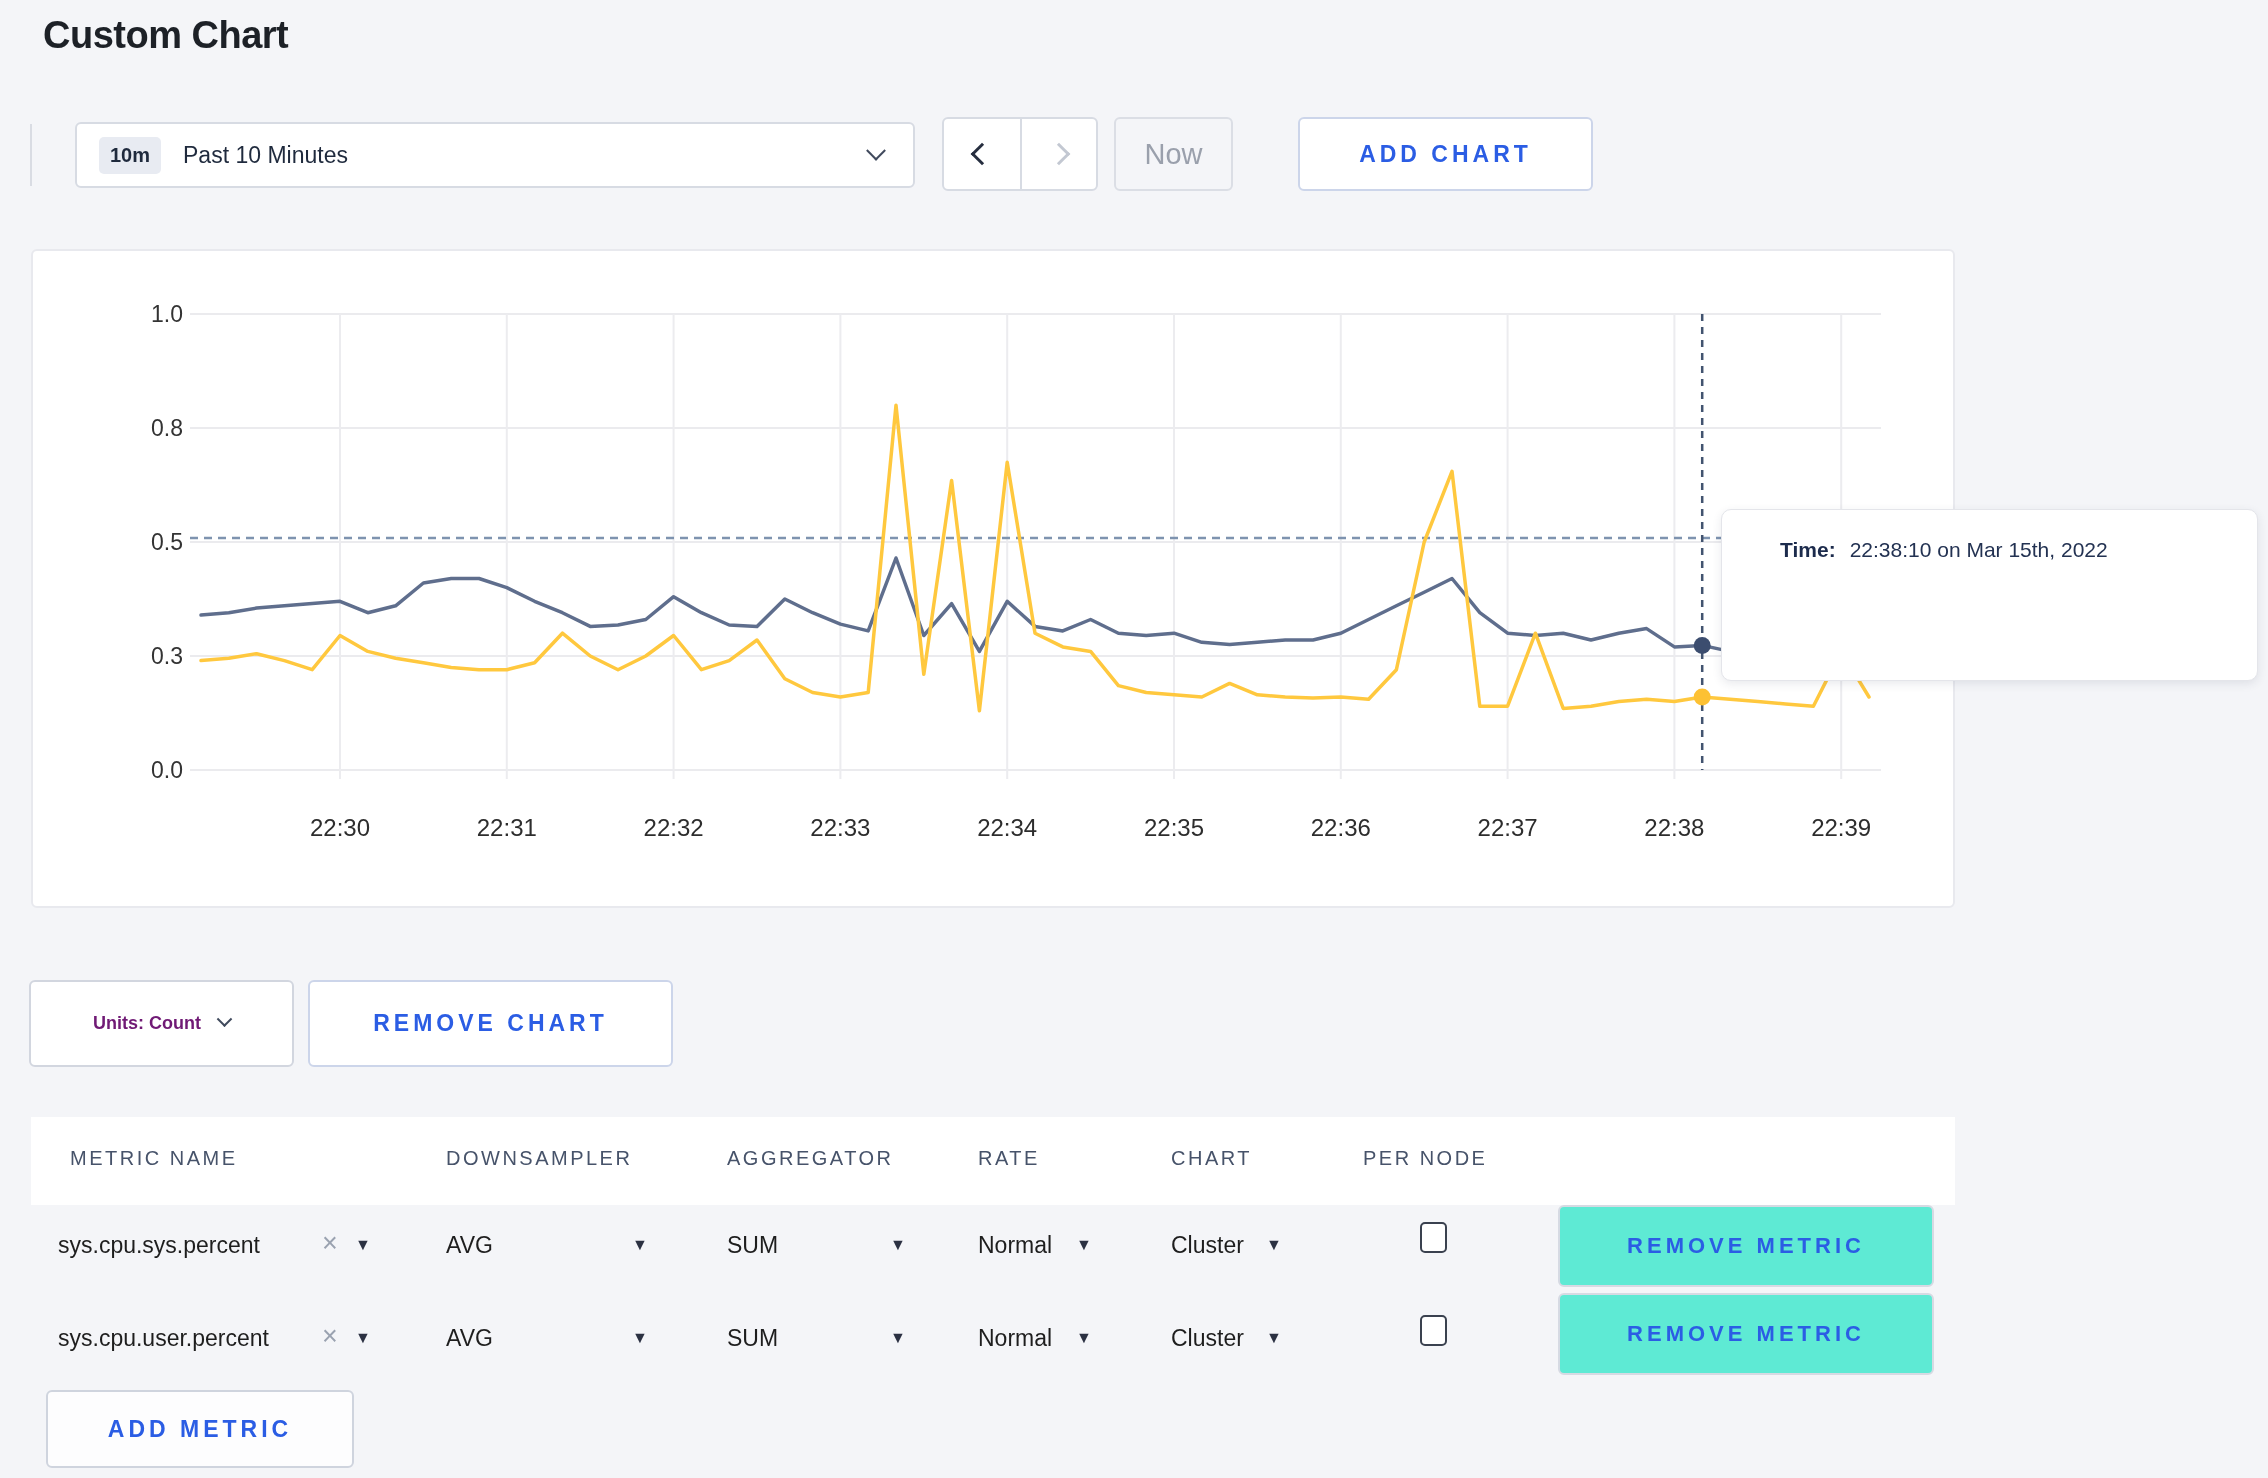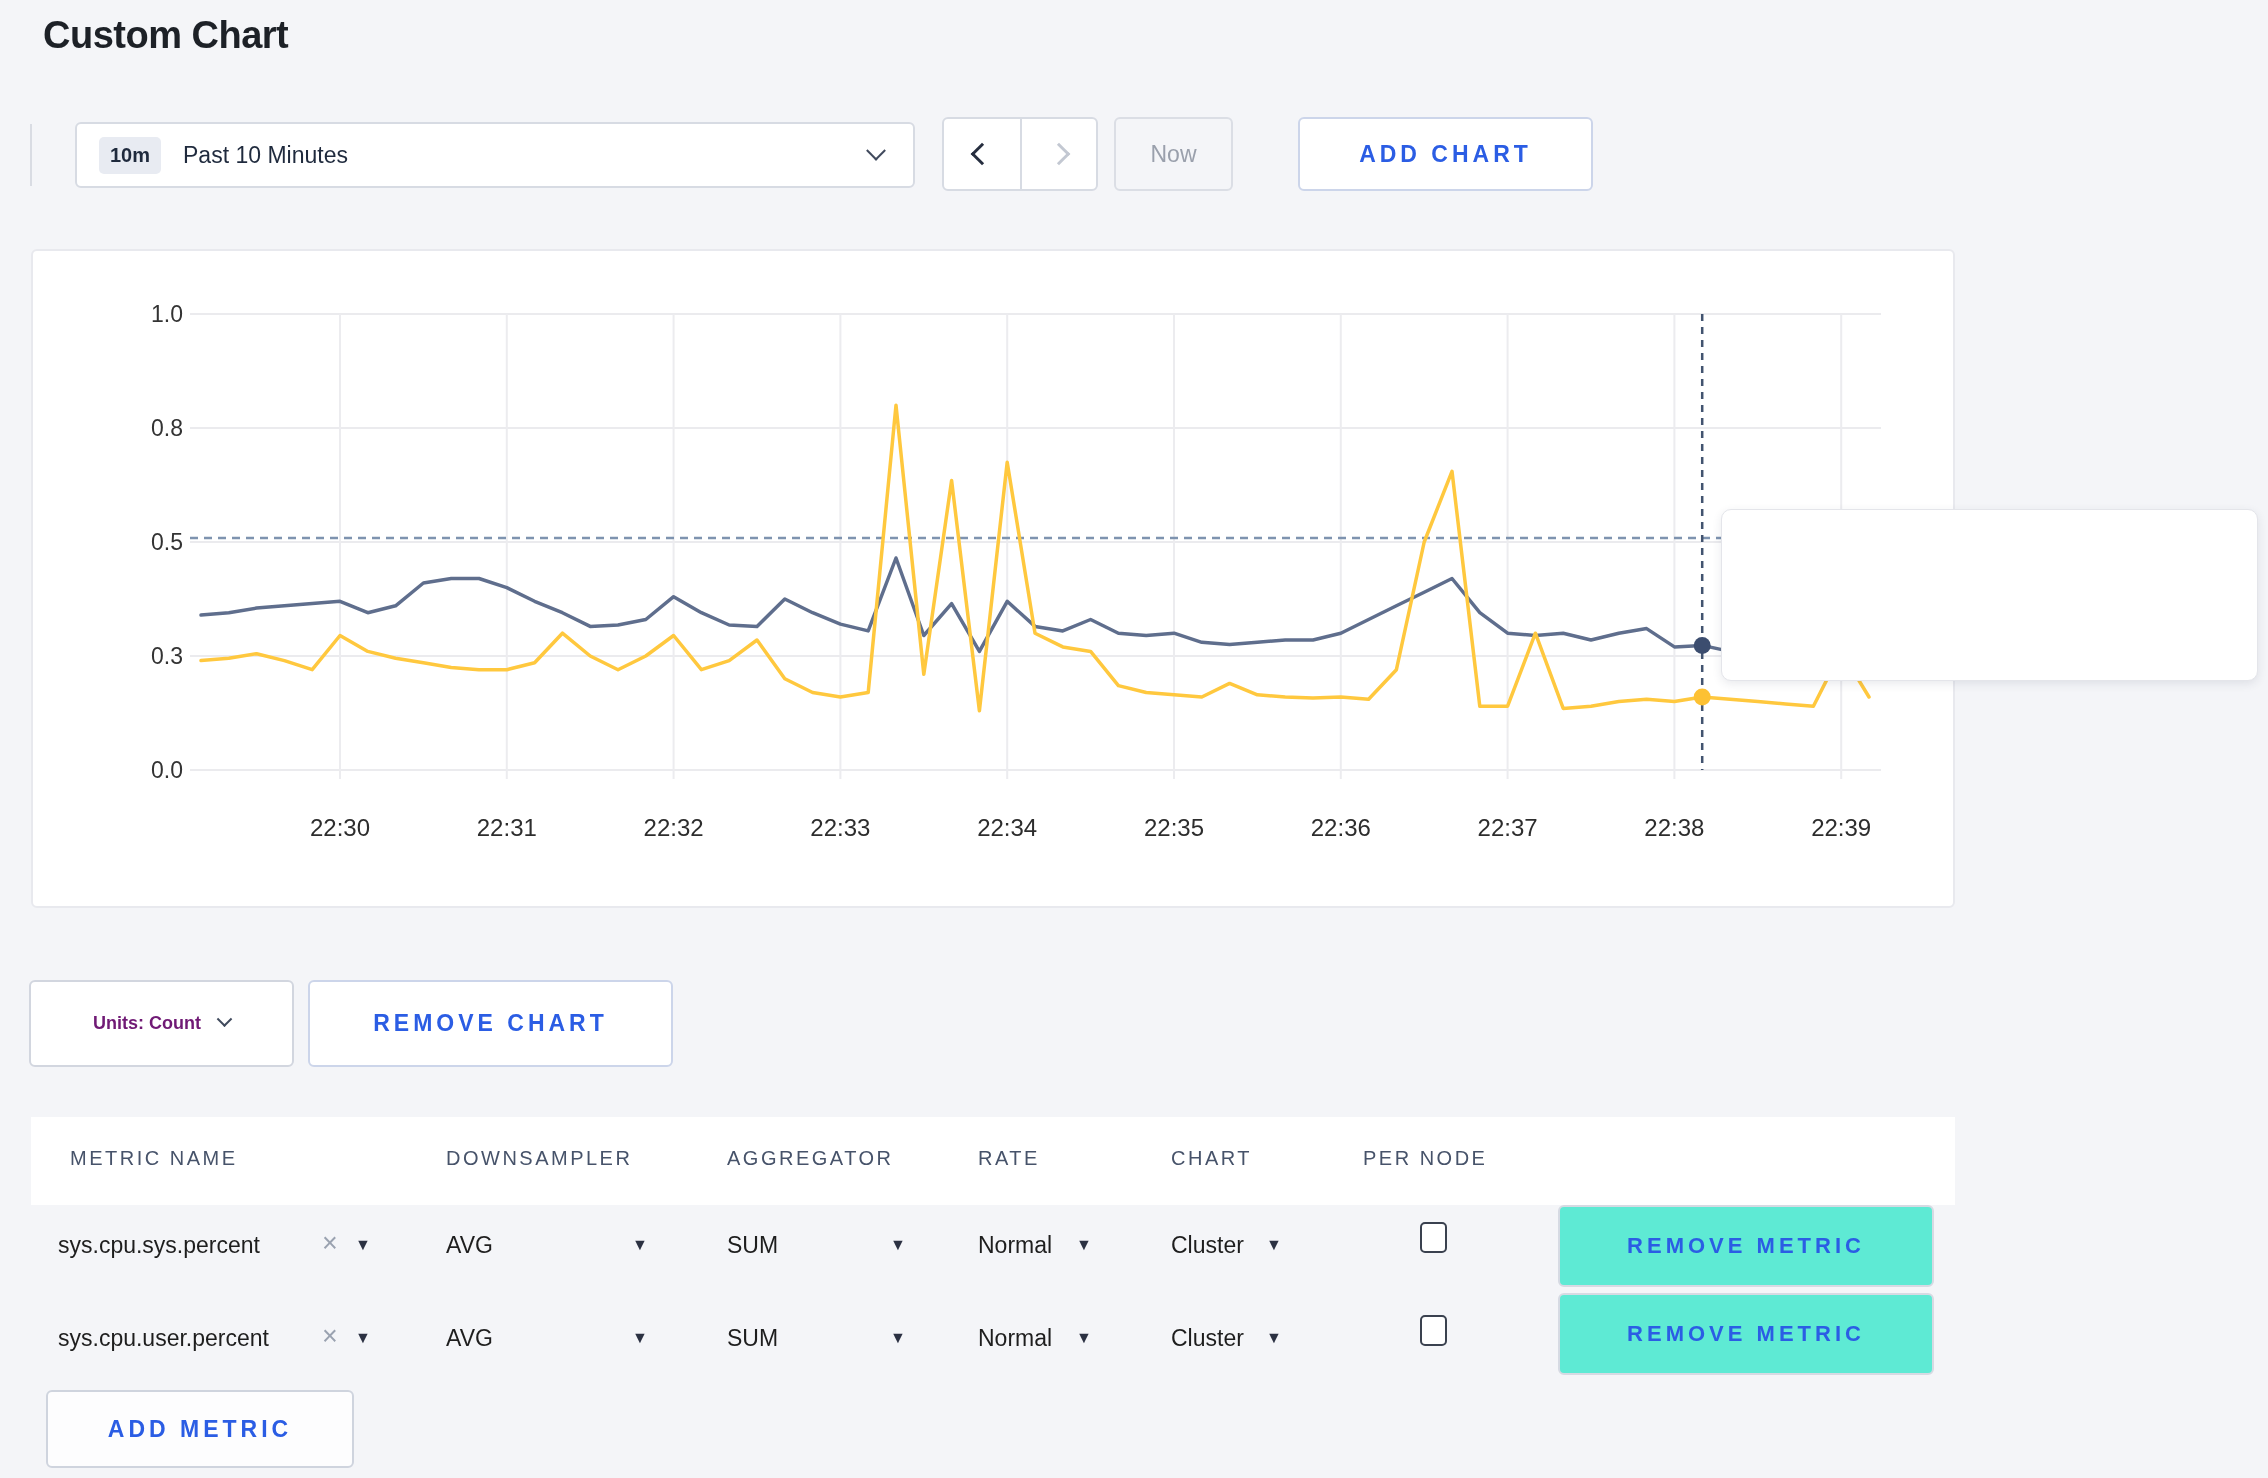--- a/index.html
+++ b/index.html
@@ -21,21 +21,21 @@
   .chev.small { width:11px; height:11px; }
 
   #pager { left:942px; top:117px; width:156px; height:74px; padding:0; }
   .pager-half { width:50%; height:100%; display:flex; align-items:center; justify-content:center; cursor:pointer; }
   .pager-half + .pager-half { border-left:2px solid #d7dbe3; }
   .arrow { display:inline-block; width:16px; height:16px; border-right:3px solid #262e3f; border-bottom:3px solid #262e3f; }
   .arrow.left  { transform:rotate(135deg); }
   .arrow.right { transform:rotate(-45deg); border-color:#c3c8d2; }
 
   #now-button { left:1114px; top:117px; width:119px; height:74px; border:2px solid #dbdee5; border-radius:6px; background:transparent;
-    display:flex; align-items:center; justify-content:center; font-size:23px; color:#9aa0ac; }
+    display:flex; align-items:center; justify-content:center; font-size:29px; color:#9aa0ac; }
 
   .blue-btn { background:#fff; border:2px solid #ccd5ea; border-radius:6px; display:flex; align-items:center; justify-content:center;
     color:#2b5de4; font-size:23px; font-weight:700; letter-spacing:4px; cursor:pointer; }
   #add-chart-button { left:1298px; top:117px; width:295px; height:74px; }
 
   
   #chart-card { left:31px; top:249px; width:1924px; height:659px; background:#fff; border:2px solid #e8e9ee; border-radius:6px; }
   #chart-svg { left:0; top:0; width:2268px; height:1478px; pointer-events:none; z-index:5; }
   #chart-svg text { font-family:"Liberation Sans", sans-serif; }
 
@@ -127,20 +127,24 @@
     <text x="1841.2" y="836" text-anchor="middle" font-size="24" fill="#2d2d2d">22:39</text>
     <line x1="190" y1="537.896" x2="1881" y2="537.896" stroke="#7e93af" stroke-width="2.5" stroke-dasharray="8 6"></line>
     <line x1="1702.2" y1="314" x2="1702.2" y2="770" stroke="#42536f" stroke-width="2.5" stroke-dasharray="7 6"></line>
     <polyline points="201.0,615.0 228.8,612.7 256.6,608.1 284.4,605.8 312.2,603.6 340.0,601.3 367.8,612.7 395.6,605.8 423.4,583.0 451.2,578.5 479.0,578.5 506.8,587.6 534.6,601.3 562.4,612.7 590.2,626.4 618.0,625.0 645.8,619.5 673.6,596.7 701.4,612.7 729.2,625.0 757.0,626.4 784.8,599.0 812.6,612.7 840.4,624.1 868.2,630.9 896.0,558.0 923.8,635.5 951.6,603.6 979.4,651.4 1007.2,601.3 1035.0,626.4 1062.8,630.9 1090.6,619.5 1118.4,633.2 1146.2,635.5 1174.0,633.2 1201.8,642.3 1229.6,644.6 1257.4,642.3 1285.2,640.0 1313.0,640.0 1340.8,633.2 1368.6,619.5 1396.4,605.8 1424.2,592.2 1452.0,578.5 1479.8,612.7 1507.6,633.2 1535.4,635.5 1563.2,633.2 1591.0,640.0 1618.8,633.2 1646.6,628.6 1674.4,646.9 1702.2,645.4 1730.0,651.4 1757.8,642.3 1785.6,637.8 1813.4,633.2 1841.2,635.5 1869.0,633.2" fill="none" stroke="#5f6e8d" stroke-width="3.5" stroke-linejoin="round" stroke-linecap="round"></polyline>
     <polyline points="201.0,660.6 228.8,658.3 256.6,653.7 284.4,660.6 312.2,669.7 340.0,635.5 367.8,651.4 395.6,658.3 423.4,662.8 451.2,667.4 479.0,669.7 506.8,669.7 534.6,662.8 562.4,633.2 590.2,656.0 618.0,669.7 645.8,656.0 673.6,635.5 701.4,669.7 729.2,660.6 757.0,640.0 784.8,678.8 812.6,692.5 840.4,697.0 868.2,692.5 896.0,405.2 923.8,674.2 951.6,480.4 979.4,710.7 1007.2,462.2 1035.0,633.2 1062.8,646.9 1090.6,651.4 1118.4,685.6 1146.2,692.5 1174.0,694.8 1201.8,697.0 1229.6,683.4 1257.4,694.8 1285.2,697.0 1313.0,698.0 1340.8,697.0 1368.6,699.3 1396.4,669.7 1424.2,542.0 1452.0,471.3 1479.8,706.2 1507.6,706.2 1535.4,633.2 1563.2,708.4 1591.0,706.2 1618.8,701.6 1646.6,699.3 1674.4,701.6 1702.2,697.0 1730.0,699.3 1757.8,701.6 1785.6,703.9 1813.4,706.2 1841.2,651.4 1869.0,697.0" fill="none" stroke="#ffc83e" stroke-width="3.5" stroke-linejoin="round" stroke-linecap="round"></polyline>
     <circle cx="1702.2" cy="645.4208" r="8.5" fill="#3c4d6f"></circle>
     <circle cx="1702.2" cy="696.9944" r="8.5" fill="#fdc133"></circle>
   </svg>
 
 <div class="abs" id="chart-tooltip">
+  <div class="tt-row tt-time">
+    <span class="tt-label">Time:</span>
+    <span class="tt-value">22:38:10 on Mar 15th, 2022</span>
+  </div>
 </div>
 
 <div class="abs" id="units-button">
   <span id="units-label">Units: Count</span>
   <span class="chev small"></span>
 </div>
 <div class="abs blue-btn" id="remove-chart-button">REMOVE CHART</div>
 
 <div class="abs" id="table-header-band"></div>
 <span class="th" style="left:70px">METRIC NAME</span>

